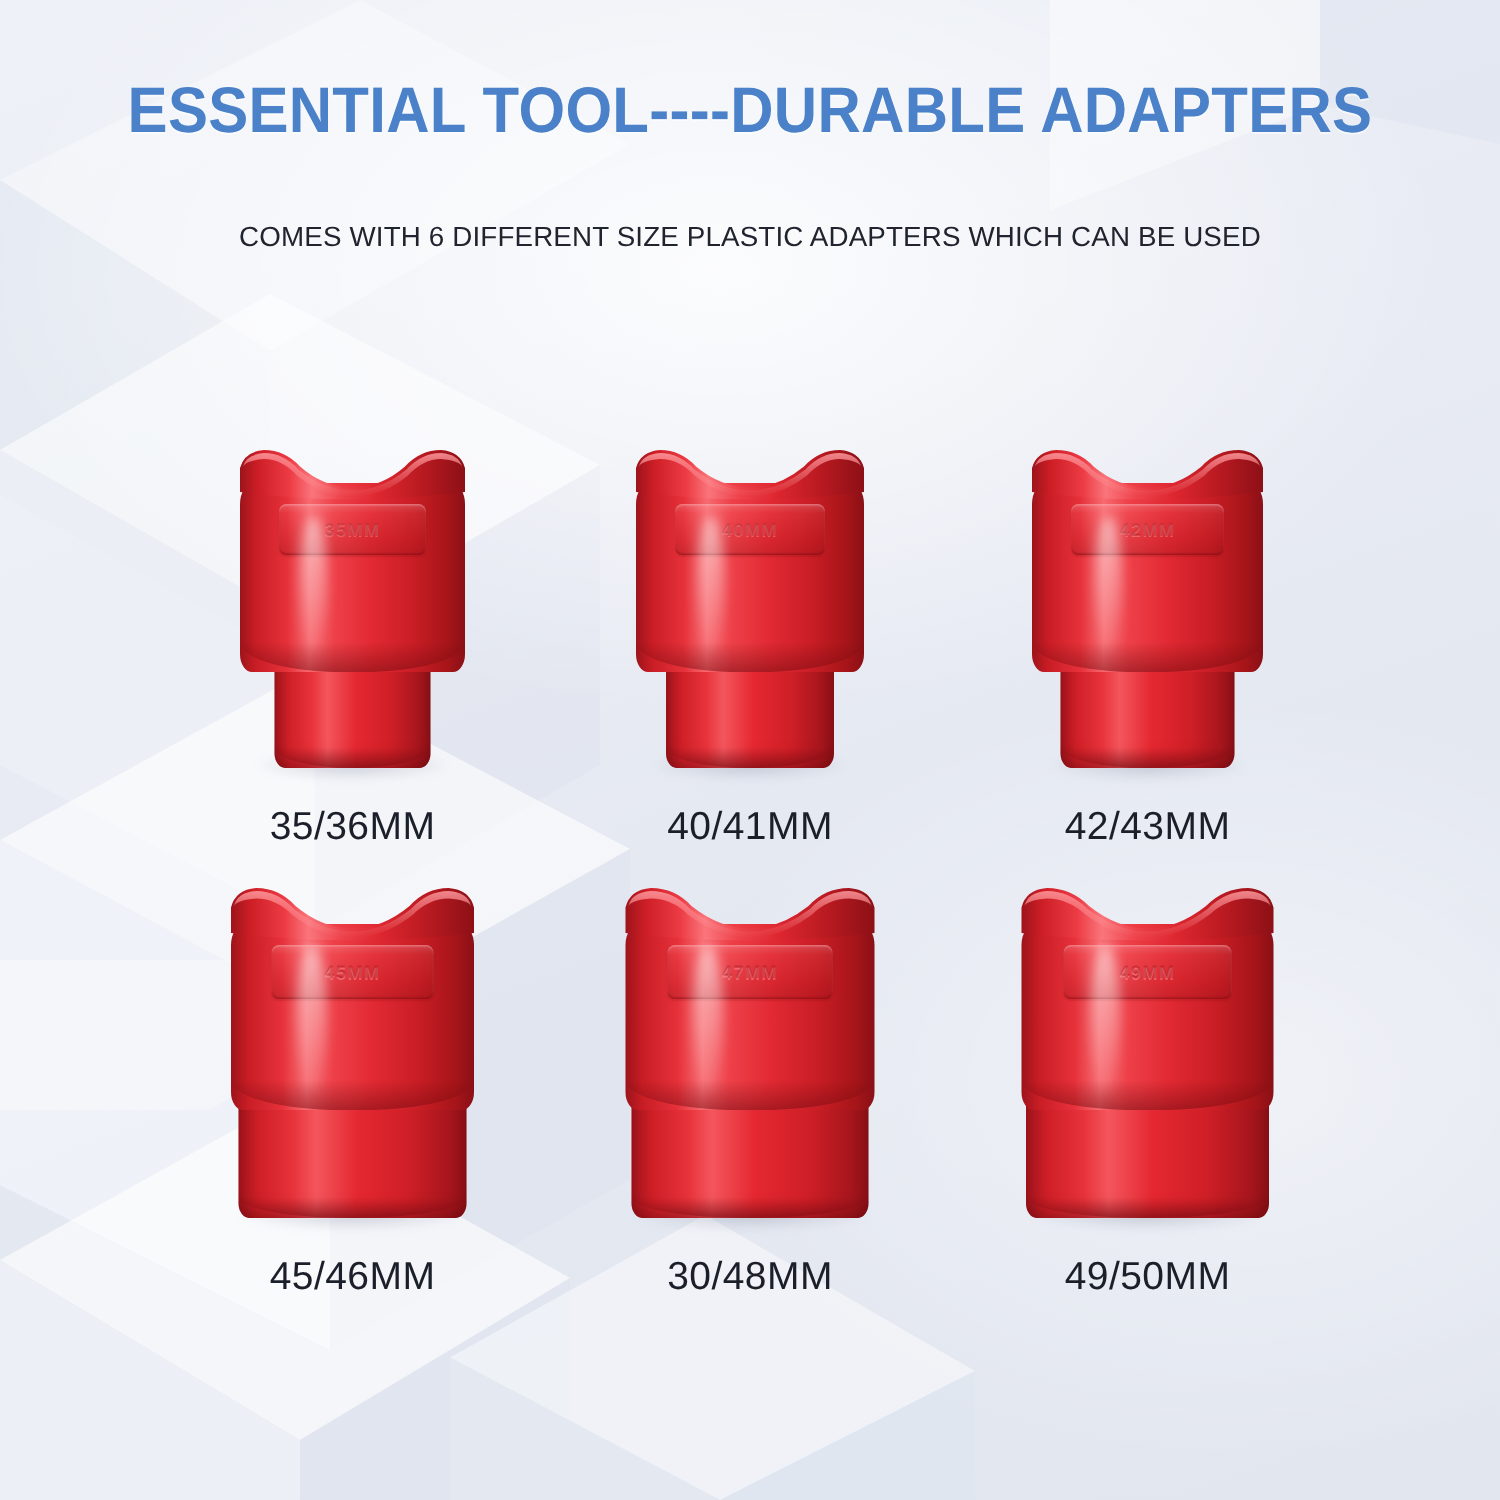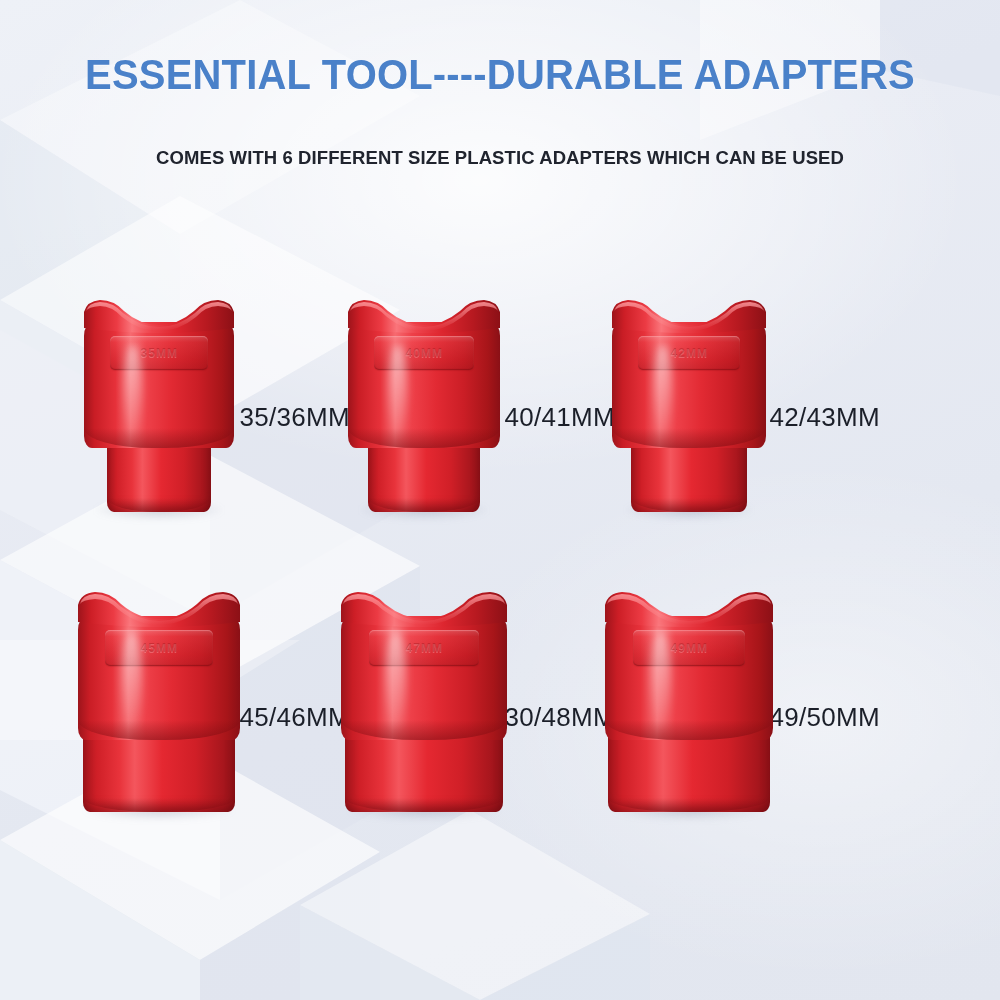--- a/index.html
+++ b/index.html
@@ -57,21 +57,21 @@
     left: 0;
     right: 0;
     top: 146px;
     text-align: center;
     font-size: 18.5px;
     line-height: 24px;
     font-weight: 400;
     color: #20242e;
     letter-spacing: 0.1px;
   }
-  .subhead span { display: block; font-weight: bold; }
+  .subhead span { display: block; }
 
   
   .grid {
     position: absolute;
     left: 120px;
     top: 300px;
     width: 760px;
     height: 600px;
   }
   .row {
@@ -80,23 +80,22 @@
     width: 760px;
     display: flex;
     justify-content: space-between;
   }
   .row-1 { top: 0; }
   .row-2 { top: 300px; }
 
   .cell {
     width: 230px;
     display: flex;
-    flex-direction: row;
+    flex-direction: column;
     align-items: center;
-    gap: 41px;
   }
   .stage {
     position: relative;
     width: 230px;
     height: 230px;
   }
 
   
   .adapter {
     position: absolute;

